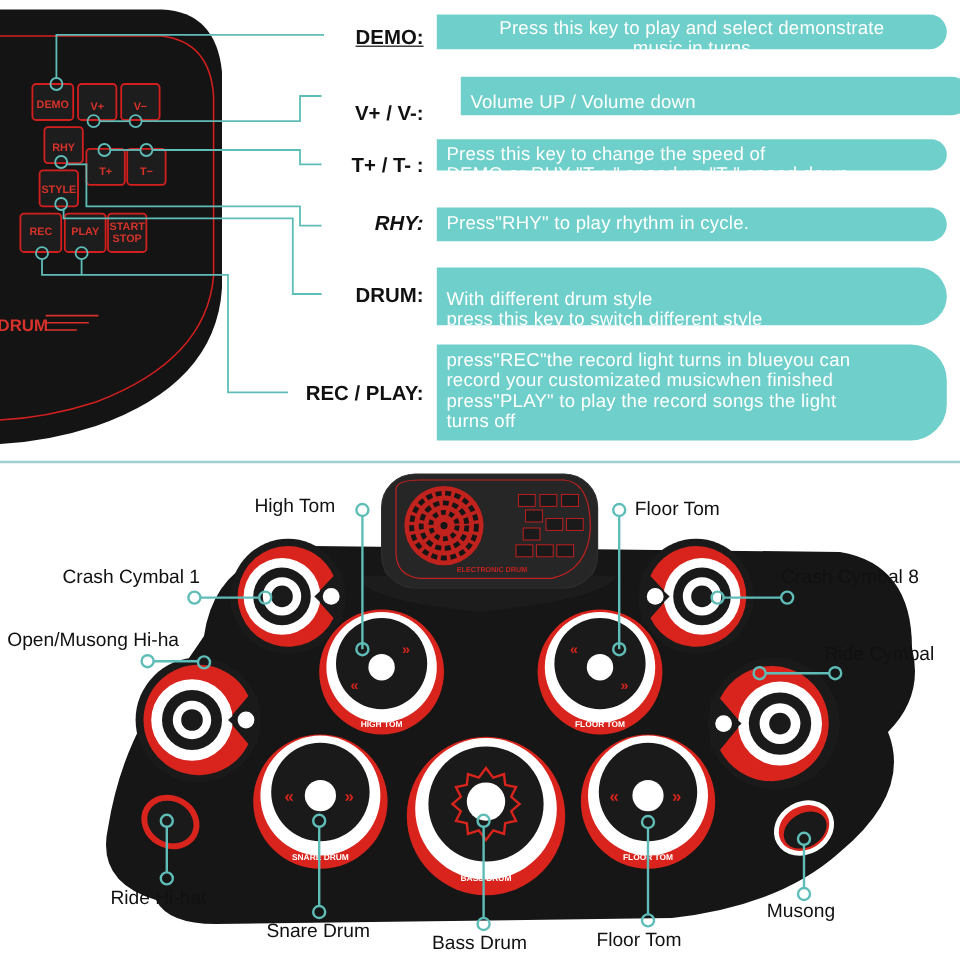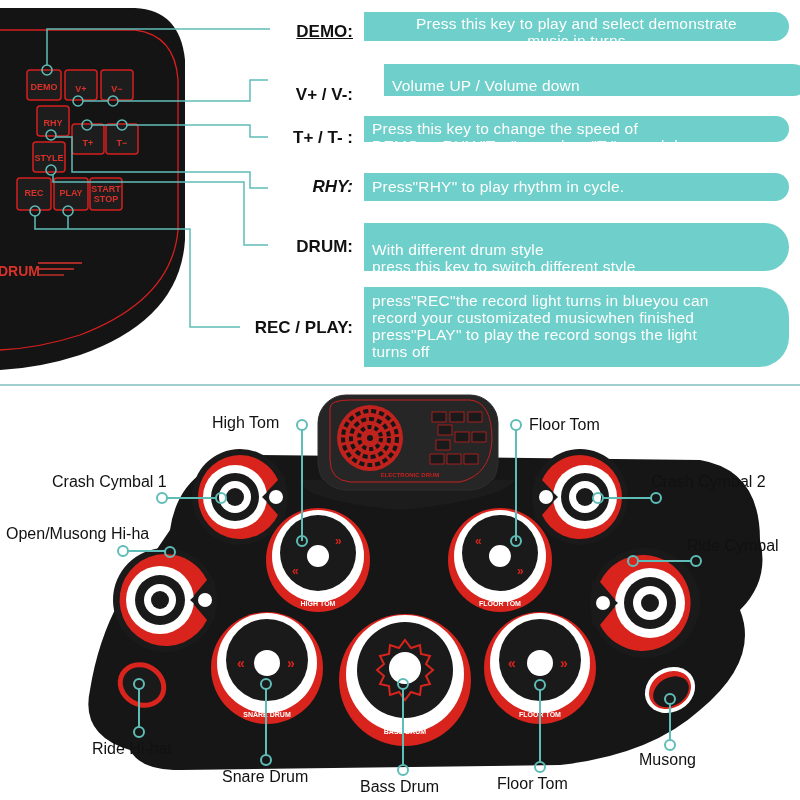--- a/index.html
+++ b/index.html
@@ -258,20 +258,20 @@
 
 <div class="key-label" style="right:447px; top:318px;">REC / PLAY:</div>
 <div class="desc-box" style="top:287px; width:425px; height:80px; padding-top:5px;">press"REC"the record light turns in blueyou can
 record your customizated musicwhen finished
 press"PLAY" to play the record songs the light
 turns off</div>
 
 <div class="callout" style="left:212px; top:414px;">High Tom</div>
 <div class="callout" style="left:529px; top:416px;">Floor Tom</div>
 <div class="callout" style="left:52px; top:473px;">Crash Cymbal 1</div>
-<div class="callout" style="left:651px; top:473px;">Crash Cymbal 2</div>
+<div class="callout" style="left:651px; top:473px;">Crash Cymbal 8</div>
 <div class="callout" style="left:6px; top:525px;">Open/Musong Hi-ha</div>
 <div class="callout" style="left:687px; top:537px;">Ride Cymbal</div>
 <div class="callout" style="left:92px; top:740px;">Ride Hi-hat</div>
 <div class="callout" style="left:222px; top:768px;">Snare Drum</div>
 <div class="callout" style="left:360px; top:778px;">Bass Drum</div>
 <div class="callout" style="left:497px; top:775px;">Floor Tom</div>
 <div class="callout" style="left:639px; top:751px;">Musong</div>
 
 </body></html>

